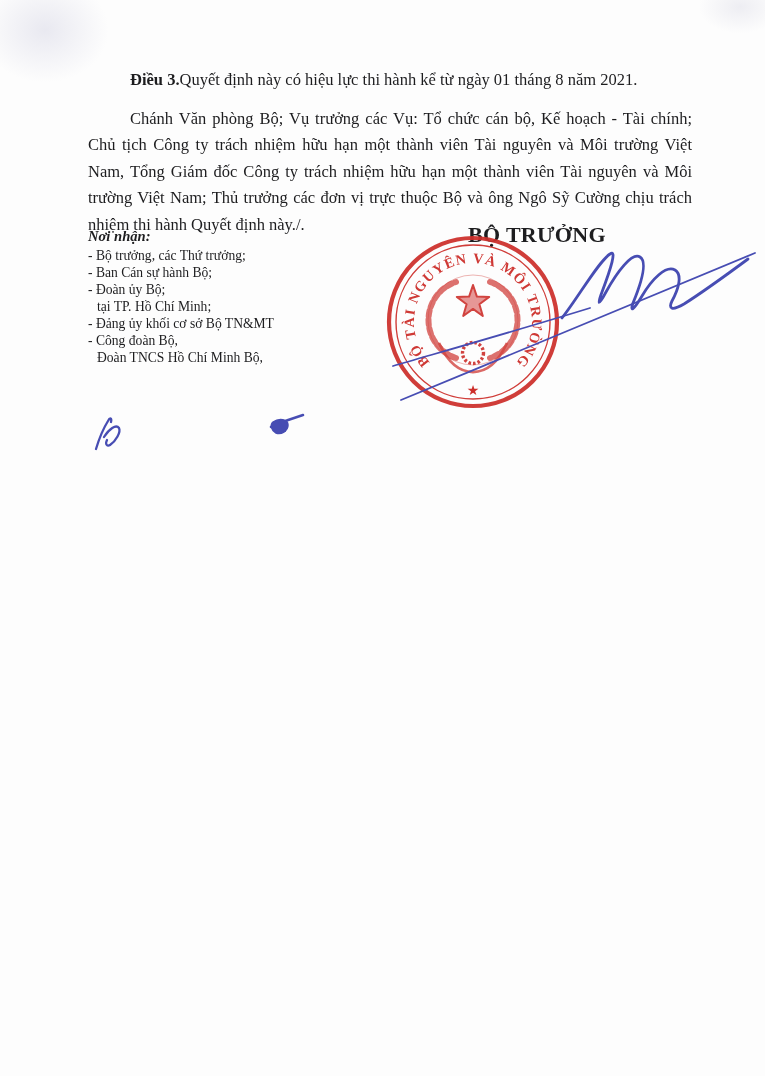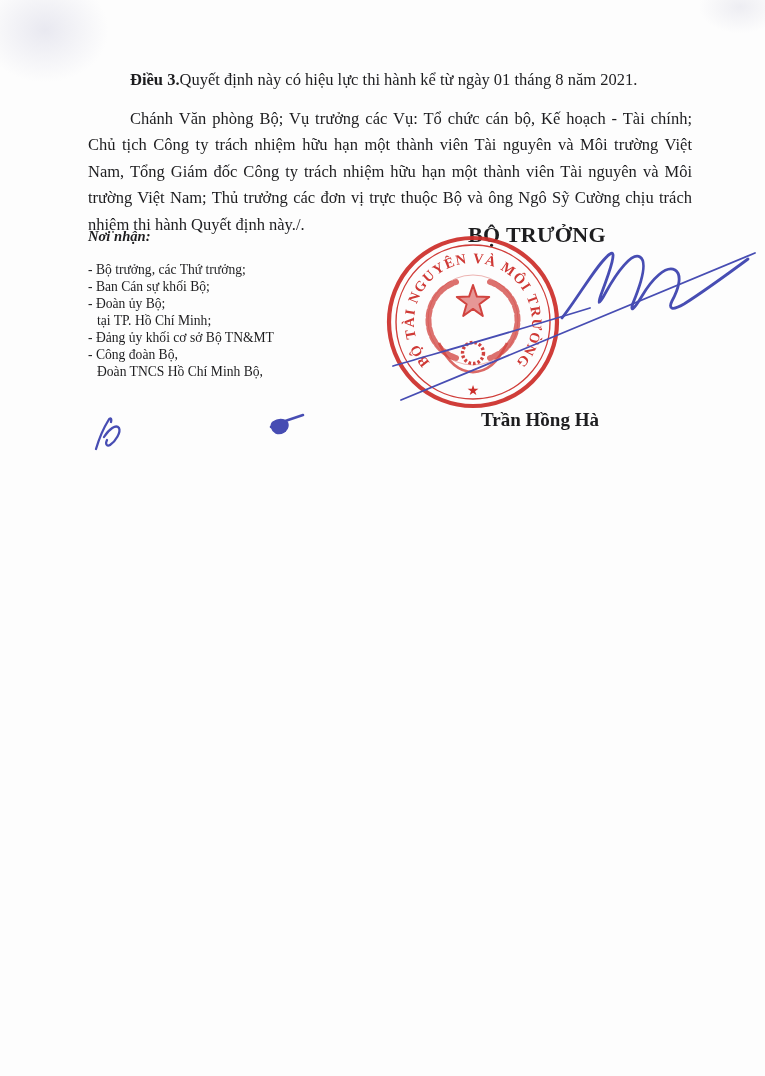--- a/index.html
+++ b/index.html
@@ -28,21 +28,21 @@
     text-align:justify; text-indent:42px;
   }
   .p-article { top:50px; white-space:nowrap; width:660px; text-align:left; }
   .p-article .lead { font-weight:bold; }
   .p-body { top:89px; }
   .recipients {
     position:absolute; left:88px; top:228px; width:260px;
     font-size:13.6px; line-height:17px;
   }
   .recipients .head {
-    font-weight:bold; font-style:italic; font-size:14.6px; margin-bottom:16px;
+    font-weight:bold; font-style:italic; font-size:14.6px; margin-bottom:2px;
   }
   .rcpt { white-space:nowrap; }
   .rcpt.cont { padding-left:9px; }
   .sign-title {
     position:absolute; left:417px; top:222px; width:240px;
     text-align:center; font-weight:bold; font-size:22px; letter-spacing:0.3px;
   }
   .sign-name {
     position:absolute; left:420px; top:409px; width:240px;
     text-align:center; font-weight:bold; font-size:19px;
@@ -57,30 +57,29 @@
   <div class="smudge-tl"></div>
   <div class="smudge-tr"></div>
 
   <p class="para p-article"><span class="lead">Điều 3.</span><span>Quyết định này có hiệu lực thi hành kể từ ngày 01 tháng 8 năm 2021.</span></p>
 
   <p class="para p-body">Chánh Văn phòng Bộ; Vụ trưởng các Vụ: Tổ chức cán bộ, Kế hoạch - Tài chính; Chủ tịch Công ty trách nhiệm hữu hạn một thành viên Tài nguyên và Môi trường Việt Nam, Tổng Giám đốc Công ty trách nhiệm hữu hạn một thành viên Tài nguyên và Môi trường Việt Nam; Thủ trưởng các đơn vị trực thuộc Bộ và ông Ngô Sỹ Cường chịu trách nhiệm thi hành Quyết định này./.</p>
 
   <div class="recipients">
     <div class="head">Nơi nhận:</div>
     <div class="rcpt">- Bộ trưởng, các Thứ trưởng;</div>
-    <div class="rcpt">- Ban Cán sự khối Bộ;</div>
+    <div class="rcpt">- Ban Cán sự hành Bộ;</div>
     <div class="rcpt">- Đoàn ủy Bộ;</div>
     <div class="rcpt cont">tại TP. Hồ Chí Minh;</div>
     <div class="rcpt">- Đảng ủy khối cơ sở Bộ TN&amp;MT</div>
     <div class="rcpt">- Công đoàn Bộ,</div>
     <div class="rcpt cont">Đoàn TNCS Hồ Chí Minh Bộ,</div>
   </div>
 
   <div class="sign-title">BỘ TRƯỞNG</div>
-  <div class="sign-name">Trần Hồng Hà</div>
 
   <svg class="seal-svg" width="192" height="192" viewBox="0 0 192 192" aria-hidden="true">
     <g stroke="#cd2f2b" fill="none" opacity="0.93">
       <circle cx="96" cy="96" r="84" stroke-width="4.2"></circle>
       <circle cx="96" cy="96" r="77" stroke-width="1.4"></circle>
     </g>
     <defs>
       <path id="sealArc" d="M 54.3 137.7 A 59 59 0 1 1 137.7 137.7"></path>
     </defs>
     <text font-family="Liberation Serif, DejaVu Serif, serif" font-size="14.3" font-weight="bold" letter-spacing="1.3" fill="#cd2f2b" opacity="0.95"><textPath href="#sealArc" startOffset="2">BỘ TÀI NGUYÊN VÀ MÔI TRƯỜNG</textPath></text>

